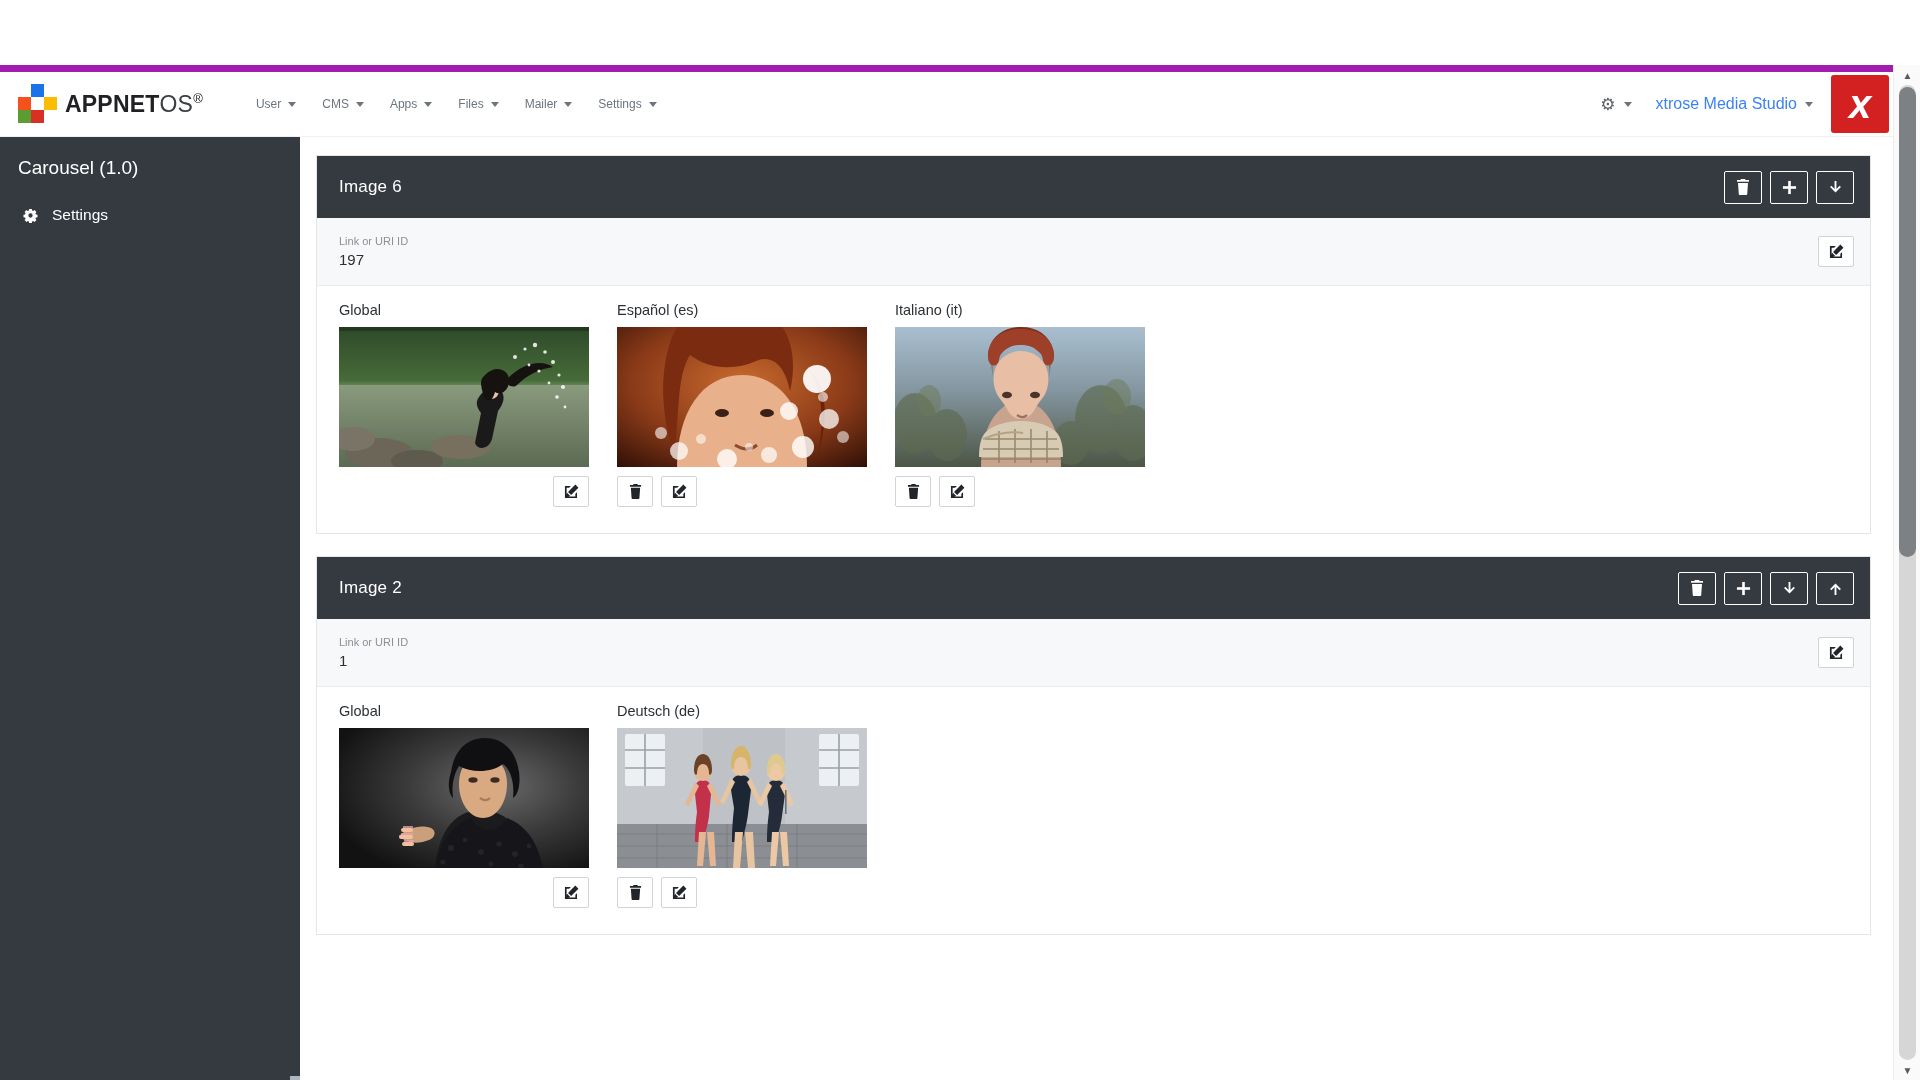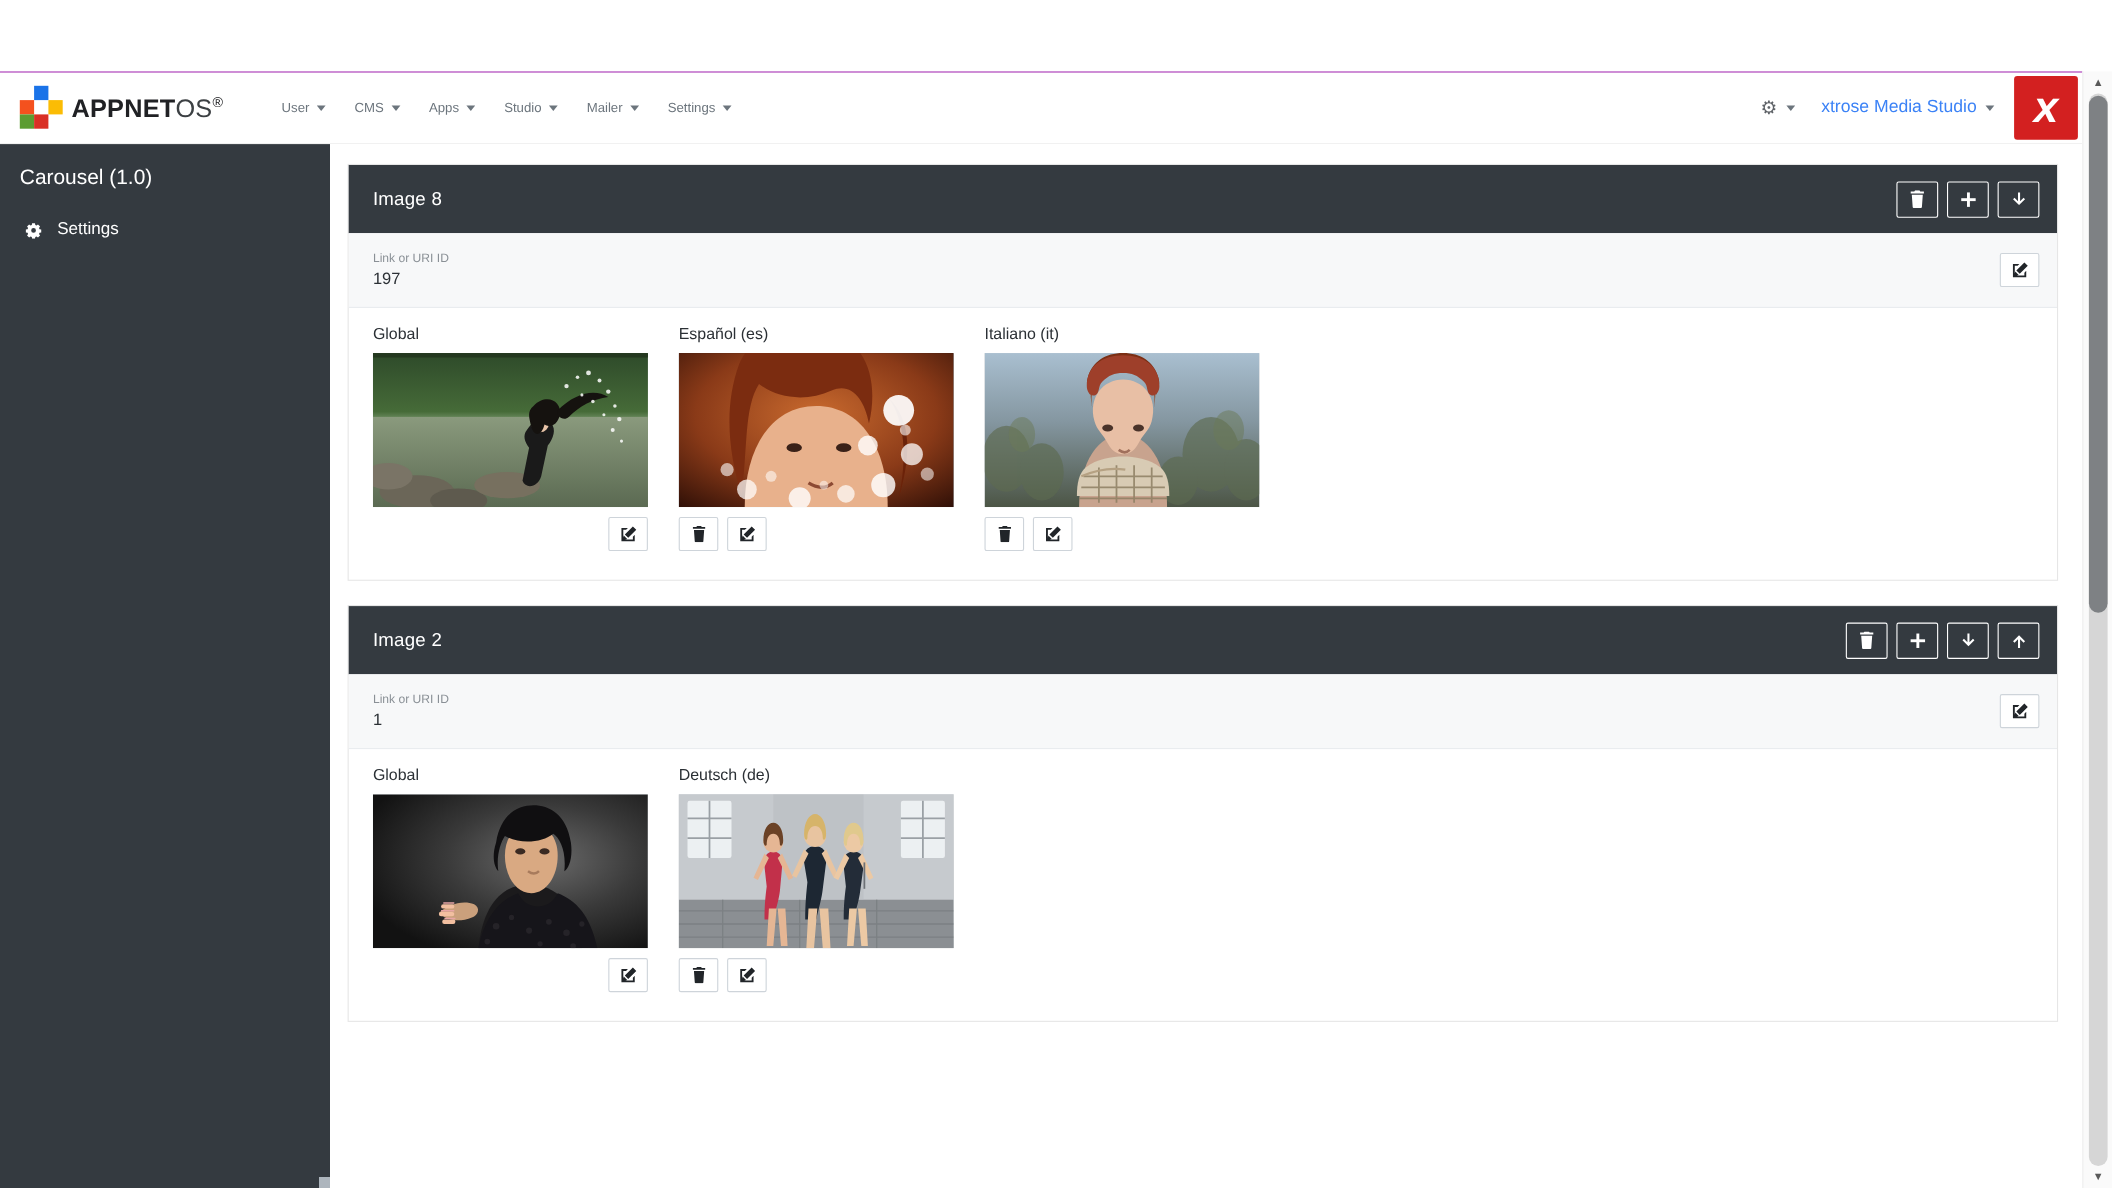--- a/index.html
+++ b/index.html
@@ -13,21 +13,21 @@
   
   #viewport { position: relative; width: 1920px; height: 1080px; background:#ffffff; }
   #top-gutter { position:absolute; left:0; top:0; width:1920px; height:65px; background:#ffffff; }
 
   
   #app-frame {
     position: absolute;
     left: 0; top: 65px;
     width: 1893px; height: 1015px;
     background: #f8f9fa;
-    border-top: 1px solid #a21caf;
+    border-top: 7px solid #a21caf;
     overflow: hidden;
   }
 
   
   #navbar {
     position: relative;
     height: 65px;
     background: #ffffff;
     display: flex;
     align-items: center;
@@ -261,21 +261,21 @@
           </div>
         <div class="nav-item">
             <span>CMS</span>
             <span class="caret"></span>
           </div>
         <div class="nav-item">
             <span>Apps</span>
             <span class="caret"></span>
           </div>
         <div class="nav-item">
-            <span>Studio</span>
+            <span>Files</span>
             <span class="caret"></span>
           </div>
         <div class="nav-item">
             <span>Mailer</span>
             <span class="caret"></span>
           </div>
         <div class="nav-item">
             <span>Settings</span>
             <span class="caret"></span>
           </div>
@@ -311,21 +311,21 @@
           <span>Settings</span>
         </div>
 
         <div id="sidebar-grip"></div>
       </div>
 
       <div id="main">
 
         <div class="panel">
           <div class="panel-head">
-            <span class="panel-title">Image 8</span>
+            <span class="panel-title">Image 6</span>
             <div class="panel-head-btns">
               <div class="hbtn">
                 <svg width="14" height="16" viewBox="0 0 14 16" fill="#fff">
                     <path d="M5 0h4l.7 1H13v1.8H1V1h3.3L5 0zM2 4h10l-.8 11.2a.9.9 0 0 1-.9.8H3.7a.9.9 0 0 1-.9-.8L2 4z"></path>
                   </svg>
               </div>
               <div class="hbtn">
                 <svg width="15" height="15" viewBox="0 0 16 16" fill="#fff">
                     <rect x="6.6" y="1" width="2.8" height="14"></rect>
                     <rect x="1" y="6.6" width="14" height="2.8"></rect>

